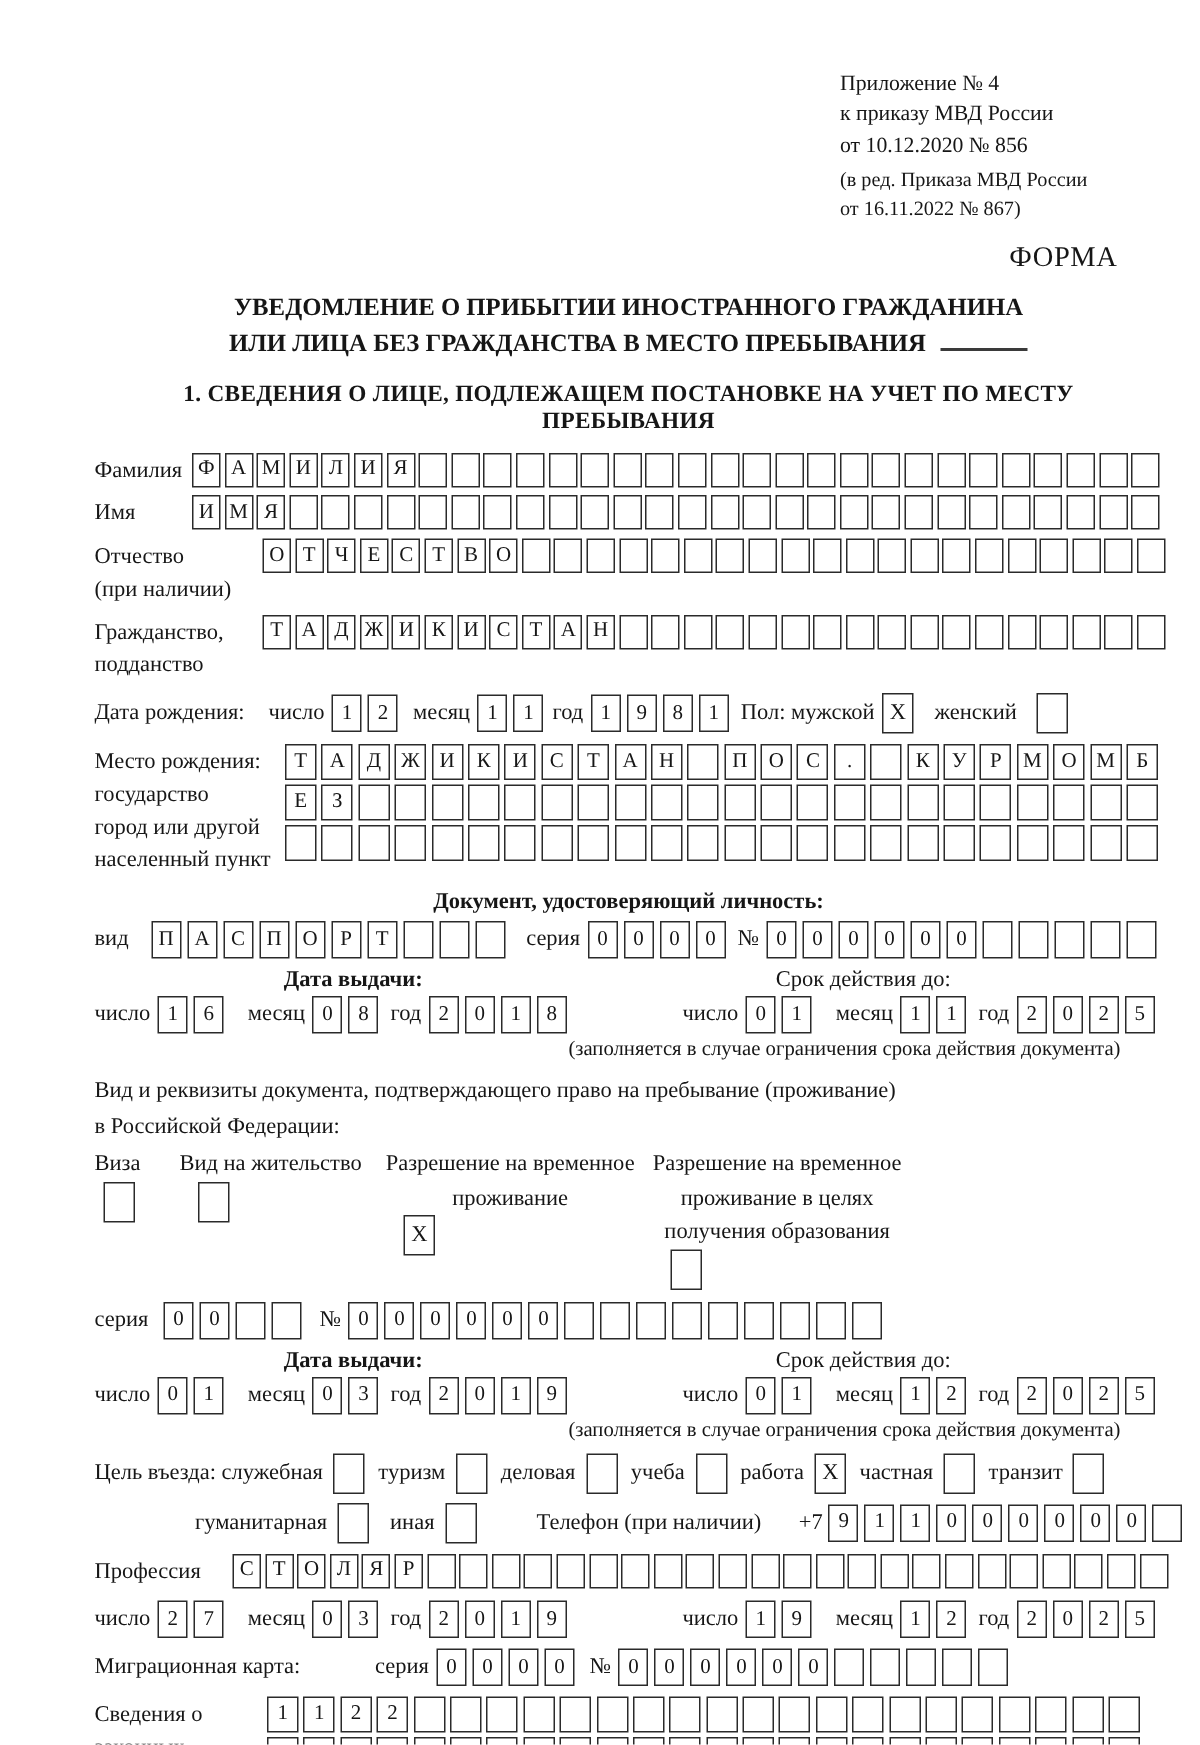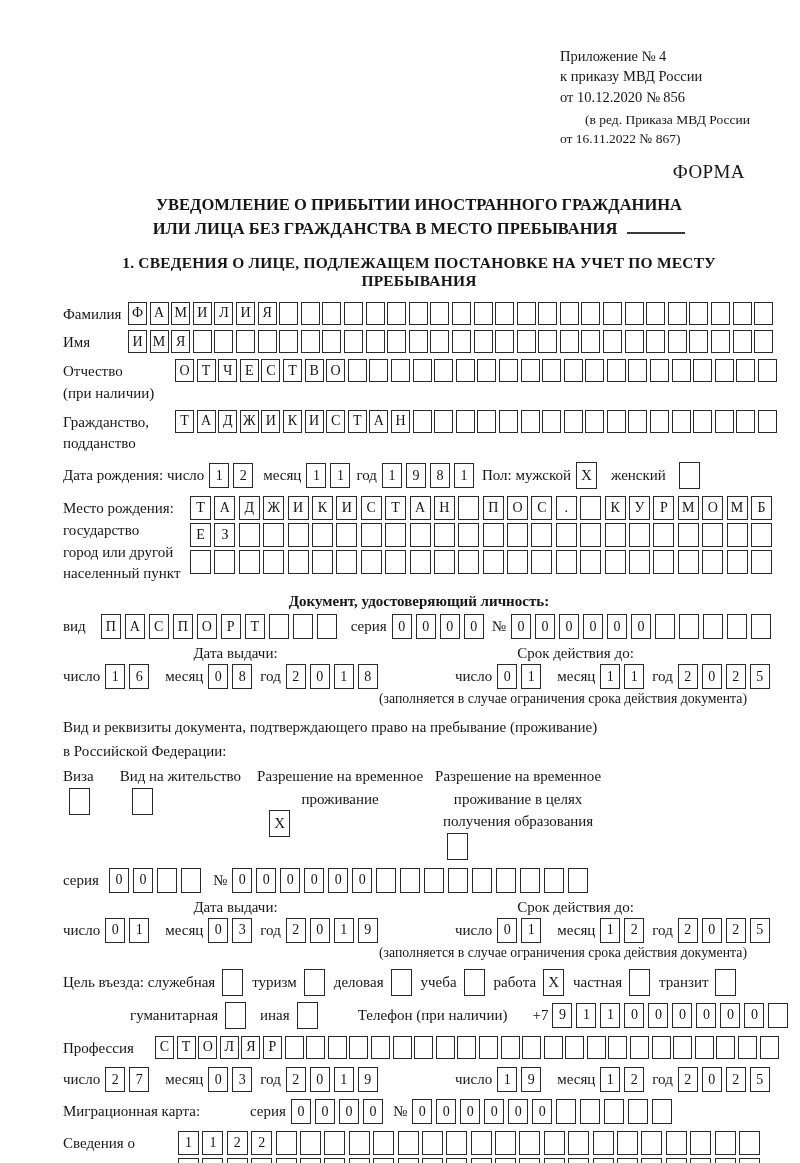--- a/index.html
+++ b/index.html
@@ -7,21 +7,21 @@
   body {
     width:800px; height:1163px; overflow:hidden;
     background:#ffffff; color:#161616;
     font-family:"Liberation Serif","DejaVu Serif",serif;
     font-size:15px;
   }
   .page { padding:30px 25px 0 63px; }
 
   .appendix { margin-left:497px; line-height:1.4; font-size:14.5px;margin-top:16px; }
   .appendix .amend { font-size:13.5px; }
-  .appendix .gap { margin-top:4px;text-align:center; }
+  .appendix .gap { margin-top:4px; }
 
   .forma { text-align:right; padding-right:30px; font-weight:normal; font-size:19px; margin-top:12px; letter-spacing:0.4px; }
 
   .title { text-align:center; font-weight:bold; font-size:16.5px; margin-top:10px; line-height:1.45; }
   .blank-line { display:inline-block; width:58px; border-bottom:2px solid #3a3a3a; margin-left:10px; vertical-align:baseline; }
 
   .section-heading { text-align:center; font-weight:bold; font-size:15.5px; margin-top:13px; letter-spacing:0.2px; }
 
   .form-body { margin-top:12px; }
   .row { display:flex; align-items:flex-start; margin-top:5px; }
@@ -39,21 +39,21 @@
   .stack .cells { margin-bottom:3px; }
 
   .checkbox {
     flex:none; display:inline-flex; width:21px; height:27px; border:1.6px solid #2a2a2a;
     align-items:center; justify-content:center; font-size:15px; background:#fff; vertical-align:middle;
   }
 
   .doc-heading { text-align:center; font-weight:bold; font-size:15px; margin-top:8px; }
 
   .date-headers { display:flex; margin-top:6px; }
-  .dh-left { display:inline-block; width:345px; text-align:center; }
+  .dh-left { display:inline-block; width:345px; text-align:center;font-weight:bold; }
   .dh-right { display:inline-block; width:335px; text-align:center; }
   .dates-row { display:flex; align-items:center; margin-top:2px; }
   .date-group { display:flex; align-items:center; flex:none; }
   .dlbl { margin-right:5px; white-space:nowrap; }
   .dates .cell { margin-right:4px; width:20px; height:25px; }
   .dg-left { width:392px; }
   .note { text-align:right; padding-right:28px; font-size:13.8px; margin-top:2px; }
 
   .intro { margin-top:8px; line-height:1.6; }
 
@@ -230,21 +230,21 @@
           <span class="cell"></span>
           <span class="cell"></span>
           <span class="cell"></span>
           <span class="cell"></span>
           <span class="cell"></span>
           <span class="cell"></span>
         </div>
     </div>
 
     <div class="dates-row" style="margin-top:7px">
-      <span class="dlbl" style="margin-right:4px">Дата рождения:</span>
+      <span class="dlbl" style="margin-right:16px">Дата рождения:</span>
       <span class="dlbl">число</span>
       <span class="cells dates">
           <span class="cell">1</span>
           <span class="cell">2</span>
         </span>
       <span class="dlbl" style="margin-left:6px">месяц</span>
       <span class="cells dates">
           <span class="cell">1</span>
           <span class="cell">1</span>
         </span>

